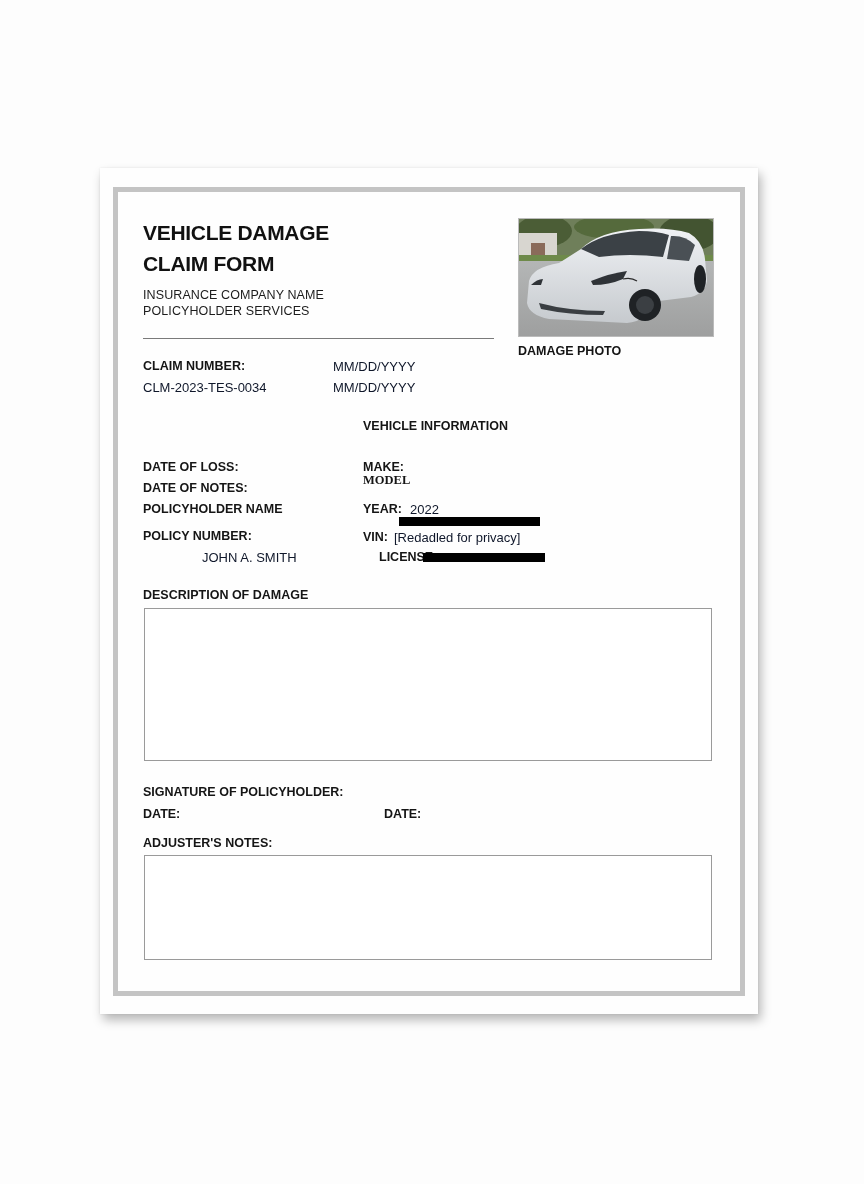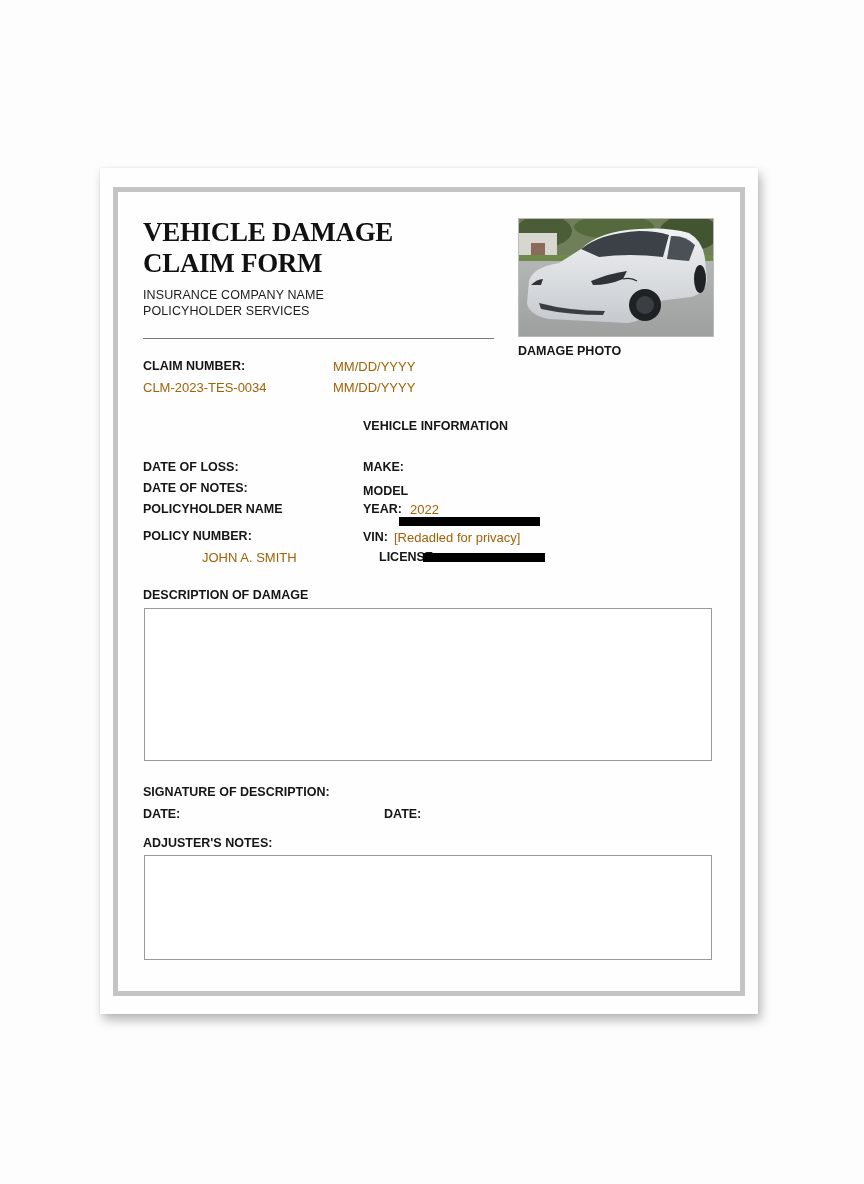--- a/index.html
+++ b/index.html
@@ -10,30 +10,30 @@
   .page {
     position:absolute; left:100px; top:168px; width:658px; height:846px;
     background:#fefefe;
     box-shadow: 3px 6px 10px rgba(0,0,0,0.28), 0 0 2px rgba(0,0,0,0.08);
   }
   .inner {
     position:absolute; left:13px; top:19px; width:622px; height:799px;
     border:5px solid #c4c4c4;
   }
   .abs { position:absolute; }
-  .title { left:43px; top:49px; font-size:27px; font-weight:bold; line-height:31px; letter-spacing:-0.3px; color:#111;font-family:Liberation Serif, serif; }
+  .title { left:43px; top:49px; font-size:21px; font-weight:bold; line-height:31px; letter-spacing:-0.3px; color:#111; }
   .sub { left:43px; font-size:12.5px; color:#1c1c1c; letter-spacing:0.1px; }
   .rule { left:43px; top:170px; width:351px; height:1px; background:#7a7a7a; }
   .photo {
     left:418px; top:50px; width:194px; height:117px; overflow:hidden; border:1px solid #bbb;
     background:#b9bcbe;
   }
   .photo-label { left:418px; top:176px; width:194px; text-align:left; font-size:12.5px; font-weight:bold; }
   .lbl { font-size:12.5px; font-weight:bold; color:#151515; }
-  .val { font-size:13px; color:#a16207; }
+  .val { font-size:13px; color:#0f172a; }
   .redact { background:#000; height:9px; }
   .box { border:1.5px solid #9a9a9a; background:#fff; }
 </style>
 </head>
 <body>
 
 <div class="page">
   <div class="inner"></div>
 
   <div class="abs title">
@@ -96,31 +96,31 @@
 
   <div class="abs lbl" style="left:263px; top:251px;">VEHICLE INFORMATION</div>
 
   <div class="abs lbl" style="left:43px; top:292px;">DATE OF LOSS:</div>
   <div class="abs lbl" style="left:43px; top:313px;">DATE OF NOTES:</div>
   <div class="abs lbl" style="left:43px; top:334px;">POLICYHOLDER NAME</div>
   <div class="abs lbl" style="left:43px; top:361px;">POLICY NUMBER:</div>
   <div class="abs val" style="left:102px; top:382px;">JOHN A. SMITH</div>
 
   <div class="abs lbl" style="left:263px; top:292px;">MAKE:</div>
-  <div class="abs lbl" style="left:263px; top:316px;">MODEL</div>
+  <div class="abs lbl" style="left:263px; top:305px;font-family:Liberation Serif, serif;">MODEL</div>
   <div class="abs lbl" style="left:263px; top:334px;">YEAR:</div>
   <div class="abs val" style="left:310px; top:334px;">2022</div>
   <div class="abs redact" style="left:299px; top:349px; width:141px;"></div>
   <div class="abs lbl" style="left:263px; top:362px;">VIN:</div>
   <div class="abs val" style="left:294px; top:362px;">[Redadled for privacy]</div>
   <div class="abs lbl" style="left:263px; top:382px;margin-left:16px;">LICENSE:</div>
   <div class="abs redact" style="left:323px; top:385px; width:122px; height:9px;"></div>
 
   <div class="abs lbl" style="left:43px; top:420px;">DESCRIPTION OF DAMAGE</div>
   <div class="abs box" style="left:44px; top:440px; width:566px; height:151px;"></div>
 
-  <div class="abs lbl" style="left:43px; top:617px;">SIGNATURE OF DESCRIPTION:</div>
+  <div class="abs lbl" style="left:43px; top:617px;">SIGNATURE OF POLICYHOLDER:</div>
   <div class="abs lbl" style="left:43px; top:639px;">DATE:</div>
   <div class="abs lbl" style="left:284px; top:639px;">DATE:</div>
 
   <div class="abs lbl" style="left:43px; top:668px;">ADJUSTER'S NOTES:</div>
   <div class="abs box" style="left:44px; top:687px; width:566px; height:103px;"></div>
 </div>
 
 </body></html>

